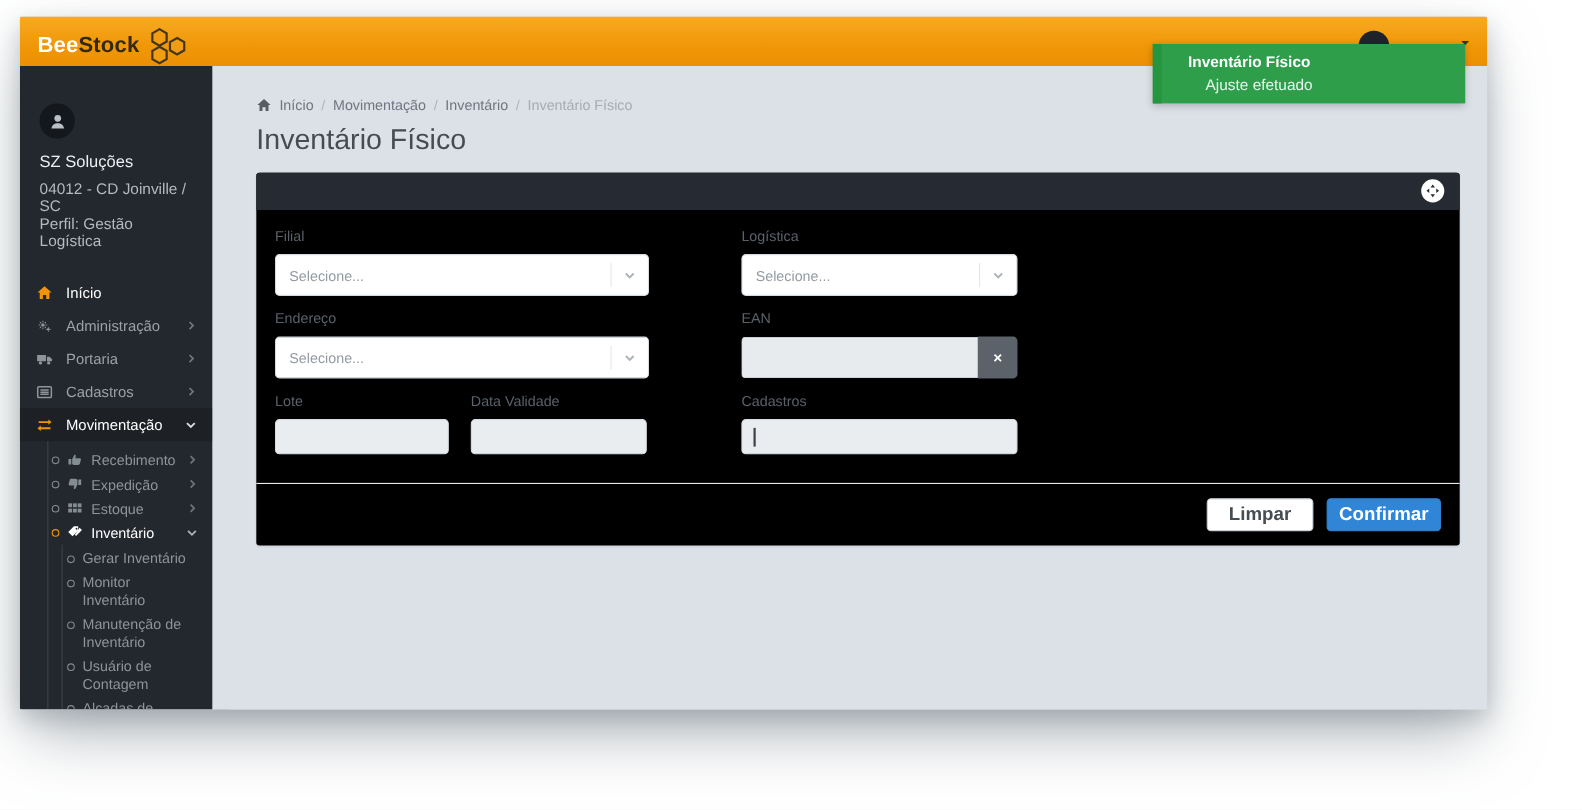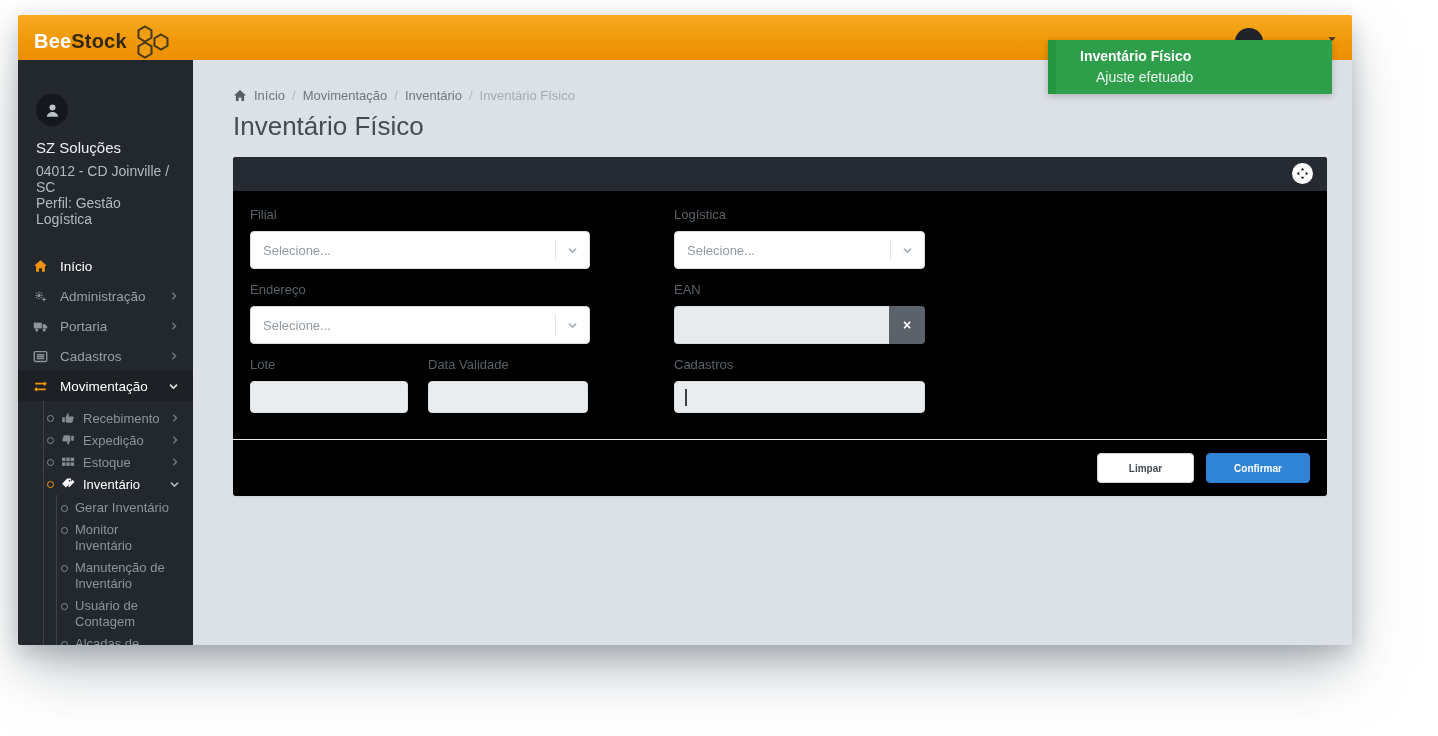--- a/index.html
+++ b/index.html
@@ -84,21 +84,21 @@
   .eangrp{display:flex;height:38px;}
   .ean-input{flex:1;min-width:0;background:#e7ebee;border:1px solid #d6dbe0;border-right:none;
              border-radius:4px 0 0 4px;height:38px;box-sizing:border-box;font-family:inherit;}
   .ean-x{width:36px;background:#5b6269;border:none;border-radius:0 4px 4px 0;color:#fff;
          font-weight:700;font-size:14px;cursor:pointer;font-family:inherit;line-height:1;}
   .mini{height:32px;background:#e9edf0;border:1px solid #d9dee3;border-radius:4px;box-sizing:border-box;
         width:100%;font-family:inherit;padding:0 10px;font-size:13px;color:#3b4147;}
   .qty-wrap{position:relative;}
   .caret-bar{position:absolute;left:11px;top:8px;width:2px;height:17px;background:#3b4147;}
   .card-ft{border-top:1px solid #e8ebee;padding:13px 17px;display:flex;justify-content:flex-end;gap:12px;}
-  .btn{height:30px;border-radius:4px;font-size:10px;font-family:inherit;cursor:pointer;font-weight:700;}
+  .btn{height:30px;border-radius:4px;font-size:17px;font-family:inherit;cursor:pointer;font-weight:700;}
   .btn.light{width:97px;background:#fff;border:1px solid #ccd3d9;color:#454c52;}
   .btn.primary{width:104px;background:#3085d6;border:1px solid #2f82d2;color:#fff;}
 
   
   .toast{position:absolute;right:20px;top:25px;width:284px;z-index:30;background:#2f9e4b;
          border-left:8px solid #26953f;padding:8px 14px 9px 24px;box-sizing:border-box;
          box-shadow:0 2px 7px rgba(0,0,0,.22);cursor:pointer;}
   .t-title{color:#ffffff;font-weight:700;font-size:14px;margin-bottom:5px;}
   .t-msg{color:#e9f6ee;font-size:14px;margin-left:16px;}
 </style>

